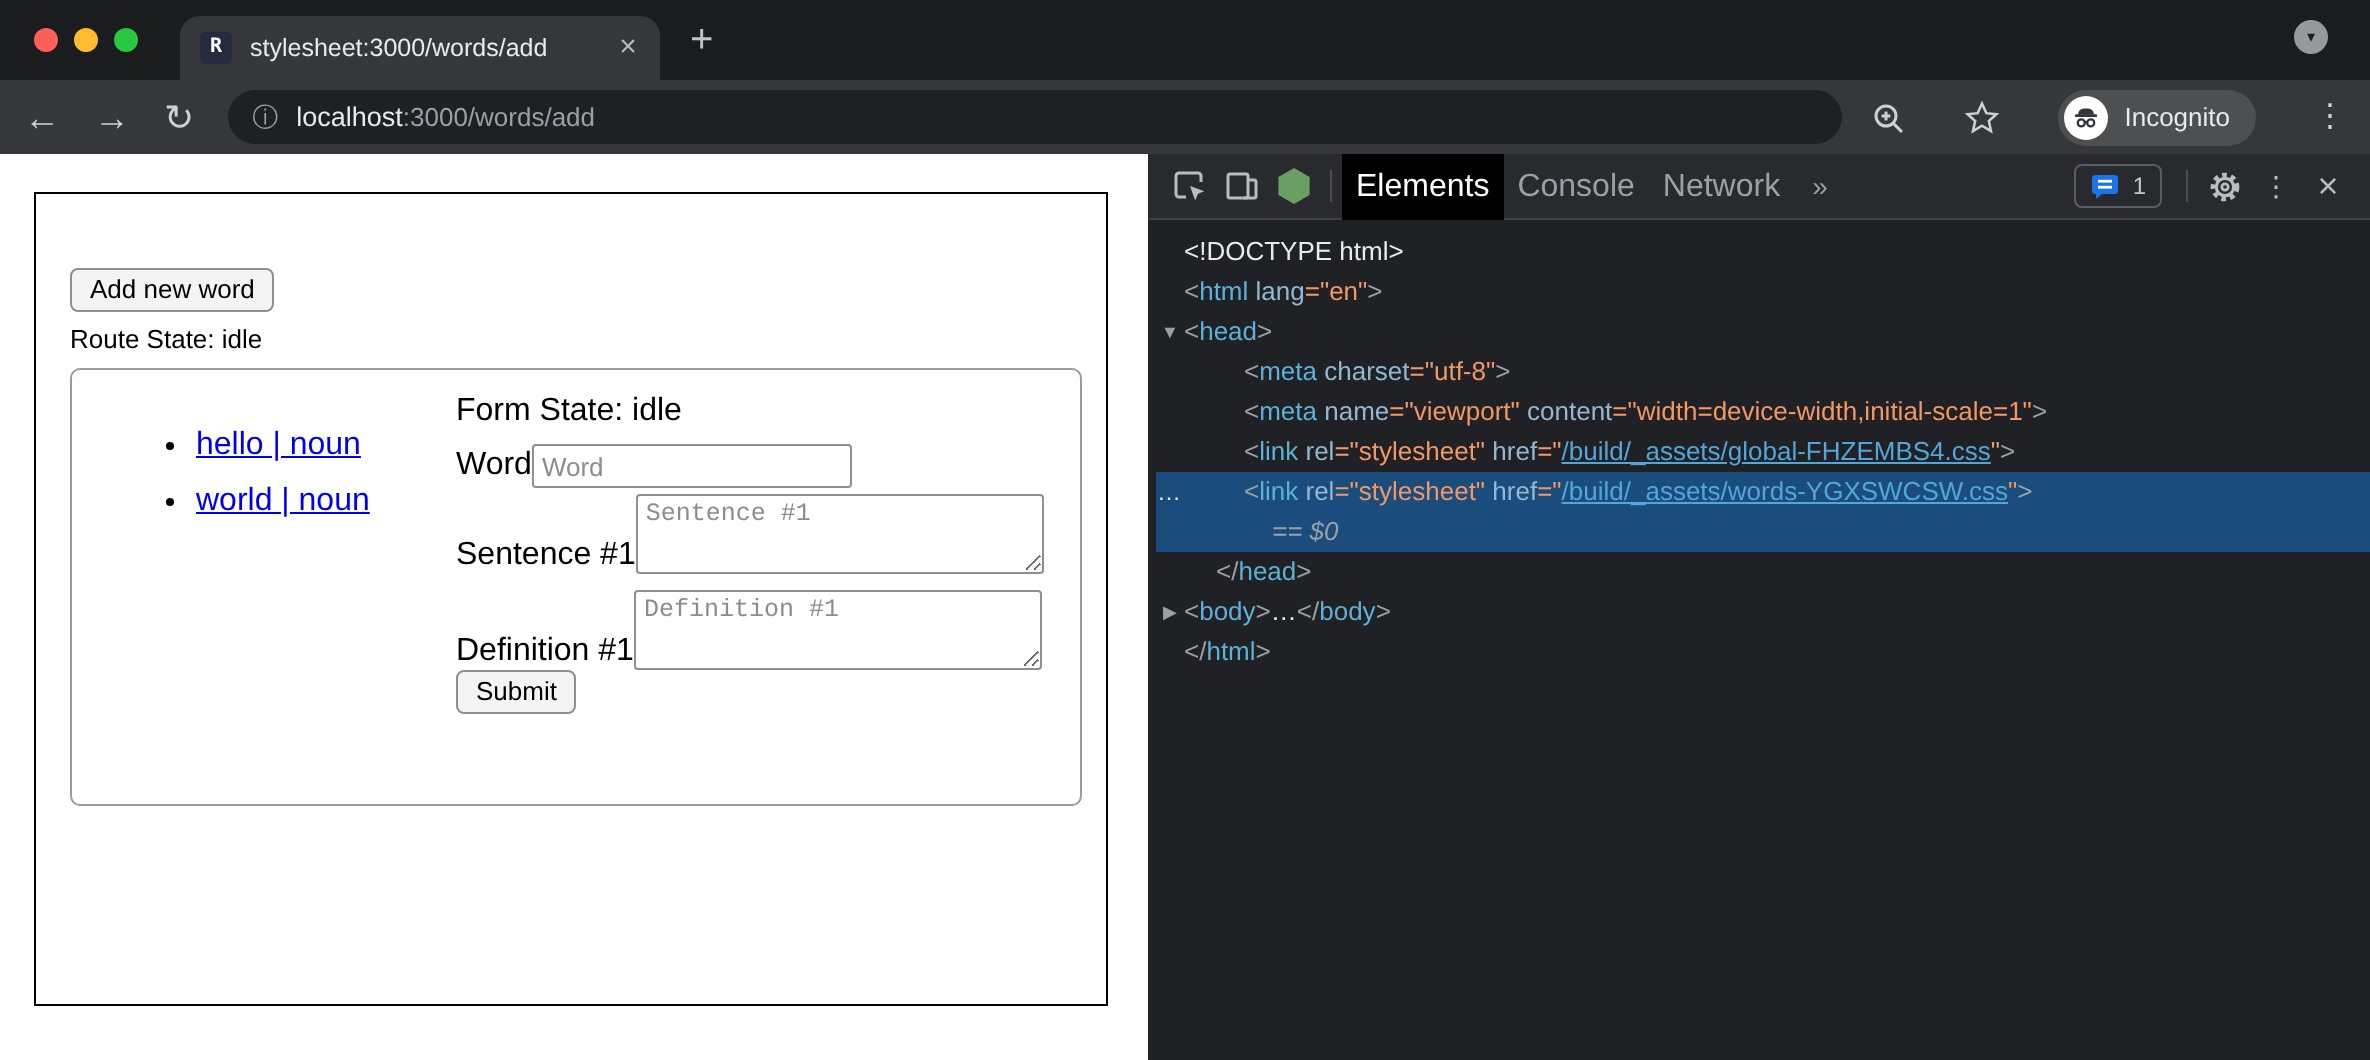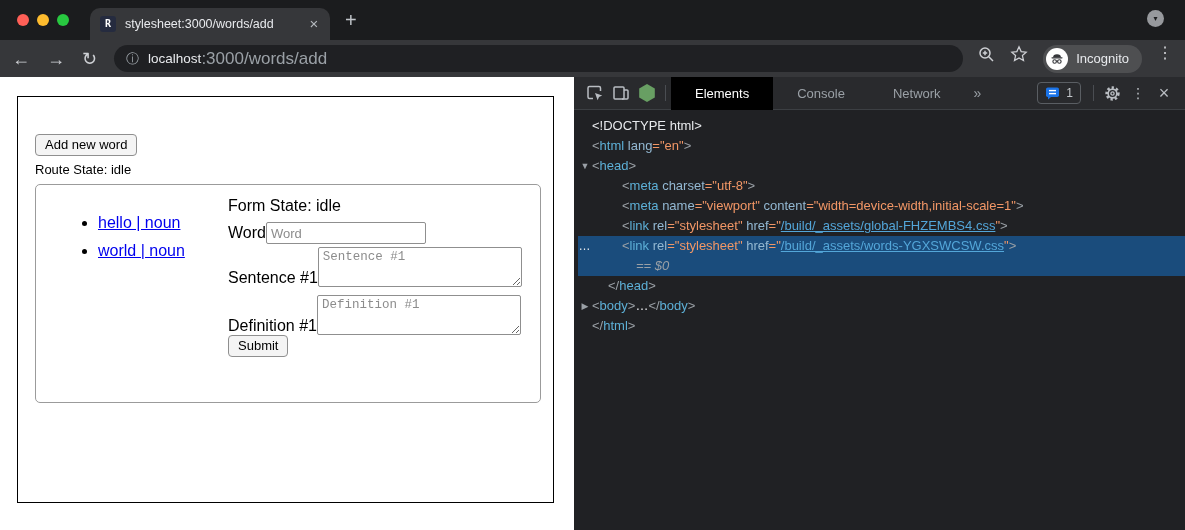--- a/index.html
+++ b/index.html
@@ -31,22 +31,22 @@
   .tabsearch{position:absolute;right:21px;top:10px;width:17px;height:17px;border-radius:50%;
              background:#97999d;color:#1d1e20;font-size:8px;line-height:17px;text-align:center}
 
   
   .toolbar{height:37px;background:var(--chrome);display:flex;align-items:center;padding:0 12px;flex:none}
   .nav-icon{color:#ced0d4;font-size:18px;line-height:18px;margin-right:17px}
   .urlbar{flex:1;height:27px;background:var(--urlbar);border-radius:14px;display:flex;align-items:center;
           padding:0 12px;margin-right:14px;min-width:0}
   .info-icon{color:var(--text-secondary);font-size:13px;margin-right:9px}
   .url-host{color:var(--text-primary);font-size:13.5px}
-  .url-rest{color:var(--text-secondary);font-size:17px}
-  .tb-right{display:flex;align-items:flex-start;gap:15px;flex:none}
+  .url-rest{color:var(--text-secondary);font-size:13px}
+  .tb-right{display:flex;align-items:center;gap:29px;flex:none}
   .tb-icon{display:flex;align-items:center;justify-content:center}
   .incog{display:flex;align-items:center;background:rgba(255,255,255,.12);border-radius:14px;height:28px;
          padding:3px 13px 3px 3px;gap:8px}
   .incog-avatar{width:22px;height:22px;border-radius:50%;background:#fff;display:flex;align-items:center;justify-content:center}
   .incog-label{color:var(--text-primary);font-size:13px}
   .menu-dots{color:#ced0d4;font-size:16px;line-height:16px}
 
   
   .content{flex:1;display:flex;min-height:0}
   .page{width:574px;flex:none;background:#fff;position:relative;color:#000}
@@ -82,21 +82,21 @@
   .submit-btn{}
 
   
   .devtools{flex:1;min-width:0;background:var(--devtools-bg);display:flex;flex-direction:column}
   .dt-toolbar{height:33px;flex:none;background:var(--devtools-toolbar);border-bottom:1px solid #3c3f43;
               display:flex;align-items:center;padding:0 8px}
   .dt-icon{width:26px;height:26px;display:flex;align-items:center;justify-content:center;flex:none}
   .hexagon{width:17px;height:18px;background:#689f63;
            clip-path:polygon(50% 0,96% 25%,96% 75%,50% 100%,4% 75%,4% 25%)}
   .dt-sep{width:1px;height:16px;background:#4a4d52;margin:0 5px;flex:none}
-  .dt-tab{height:33px;line-height:33px;padding:0 24px;color:var(--text-secondary);font-size:13px;flex:none}
+  .dt-tab{height:33px;line-height:33px;padding:0 7px;color:var(--text-secondary);font-size:16px;flex:none}
   .dt-tab.active{background:#000;color:#fff}
   .dt-more{color:var(--text-secondary);font-size:14px;padding:0 9px}
   .dt-spacer{flex:1}
   .issues{display:flex;align-items:center;gap:6px;border:1px solid #5a5e63;border-radius:4px;
           padding:3px 7px;margin-right:7px;flex:none}
   .issues-count{color:#c3c7cb;font-size:12px}
   .dt-x{color:#b9bdc2;font-size:18px;line-height:18px}
   .dt-dots{color:#b9bdc2;font-size:14px;line-height:14px}
 
   .dt-code{flex:1;overflow:hidden;padding:6px 0 0 4px;font-family:Liberation Sans, sans-serif;font-size:13px}

